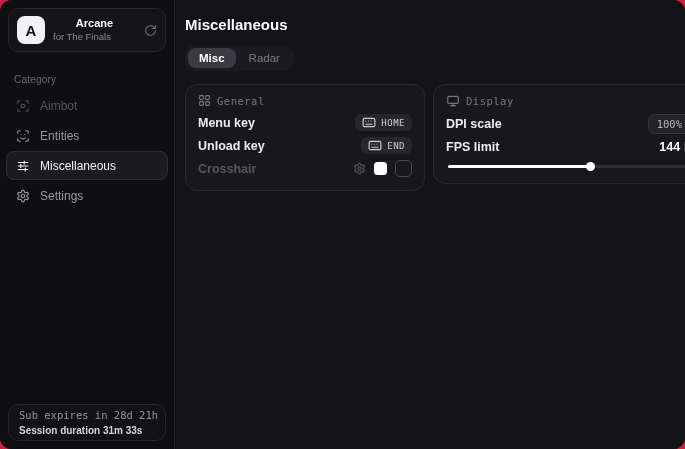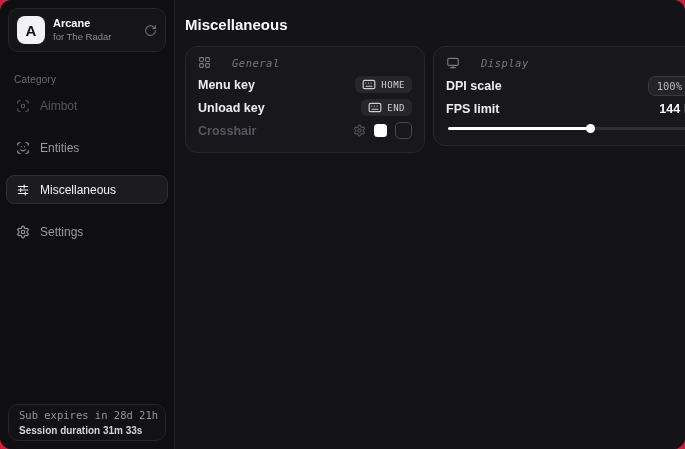--- a/index.html
+++ b/index.html
@@ -33,28 +33,28 @@
     display:flex;align-items:center;gap:8px;
   }
   .avatar{
     width:28px;height:28px;border-radius:8px;
     background:#f2f2f4;color:#111;
     font-weight:bold;font-size:15px;
     display:flex;align-items:center;justify-content:center;
     flex:0 0 auto;
   }
   .profile-text{flex:1;min-width:0;line-height:1.25;}
-  .profile-title{font-size:11px;font-weight:bold;color:#fafafa;}
+  .profile-title{font-size:11px;font-weight:bold;color:#fafafa;text-align:center;}
   .profile-sub{font-size:9.5px;color:#8a8a90;}
   .icon-btn{color:#6f6f76;display:flex;align-items:center;cursor:pointer;}
   .category-label{
     margin:14px 14px 6px;
     font-size:10px;color:#6a6a70;letter-spacing:.2px;
   }
-  .nav{display:flex;flex-direction:column;gap:13px;padding:0 6px;}
+  .nav{display:flex;flex-direction:column;gap:1px;padding:0 6px;}
   .nav-item{
     display:flex;align-items:center;gap:10px;
     height:27px;padding:0 9px;
     border-radius:8px;border:1px solid transparent;
     font-size:12px;color:#9a9aa0;cursor:pointer;
   }
   .nav-item .nav-icon{display:flex;align-items:center;}
   .nav-item.disabled{color:#55555c;}
   .nav-item.active{
     color:#f4f4f6;background:#1b1b20;border-color:#2e2e34;
@@ -83,22 +83,22 @@
   .tab.active{background:#3a3a40;color:#fff;font-weight:bold;}
   .cards{display:flex;gap:8px;align-items:flex-start;margin-top:13px;}
   .card{
     box-sizing:border-box;
     background:#18181c;border:1px solid #27272c;border-radius:12px;
     padding:9px 12px 10px;
   }
   .card.general{width:240px;}
   .card.display{width:288px;}
   .card-header{
-    display:flex;align-items:center;gap:21px;
-    color:#77777e;margin-bottom:4px;font-style:italic;
+    display:flex;align-items:center;gap:6px;
+    color:#77777e;margin-bottom:4px;
   }
   .card-header-label{
     font-family:"DejaVu Sans Mono",monospace;
     font-size:10.5px;letter-spacing:.5px;
   }
   .row{
     display:flex;align-items:center;justify-content:space-between;
     min-height:23px;
   }
   .row-label{font-size:12.5px;font-weight:bold;color:#ededf0;}
@@ -148,21 +148,21 @@
 <body style="--backdrop: #cf1f3f;">
 
 <div class="window">
 
   <div class="sidebar">
 
     <div class="profile-card">
       <div class="avatar">A</div>
       <div class="profile-text">
         <div class="profile-title">Arcane</div>
-        <div class="profile-sub">for The Radar</div>
+        <div class="profile-sub">for The Finals</div>
       </div>
       <span class="icon-btn">
         <svg width="13" height="13" viewBox="0 0 24 24" fill="none" stroke="currentColor" stroke-width="2" stroke-linecap="round" stroke-linejoin="round">
             <path d="M21 12a9 9 0 1 1-2.64-6.36L21 8"></path>
             <polyline points="21 3 21 8 16 8"></polyline>
           </svg>
       </span>
     </div>
 
     <div class="category-label">Category</div>
@@ -222,20 +222,24 @@
 
     <div class="sub-box">
       <div class="sub-line1">Sub expires in 28d 21h</div>
       <div class="sub-line2">Session duration 31m 33s</div>
     </div>
   </div>
 
   <div class="main">
     <div class="page-title">Miscellaneous</div>
 
+    <div class="tabbar">
+      <div class="tab active">Misc</div>
+      <div class="tab">Radar</div>
+    </div>
 
     <div class="cards">
 
       <div class="card general">
         <div class="card-header">
           <span>
             <svg width="13" height="13" viewBox="0 0 24 24" fill="none" stroke="currentColor" stroke-width="2">
                 <rect x="3" y="3" width="7" height="7" rx="1.5"></rect>
                 <rect x="14" y="3" width="7" height="7" rx="1.5"></rect>
                 <rect x="3" y="14" width="7" height="7" rx="1.5"></rect>

